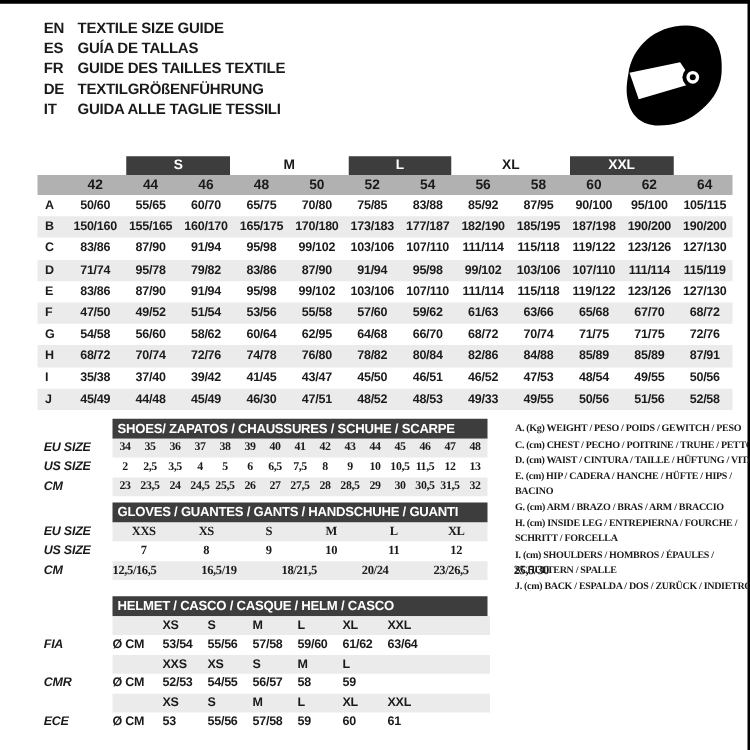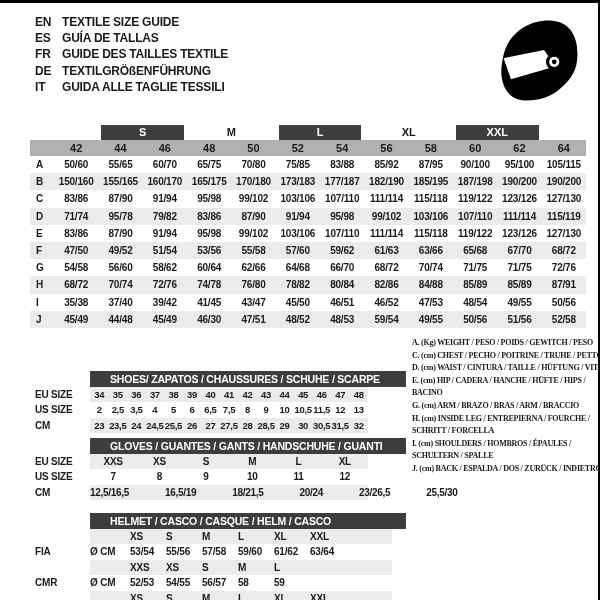--- a/index.html
+++ b/index.html
@@ -23,24 +23,24 @@
   .gcell{text-align:center;font-weight:bold;font-size:11px;height:15px;line-height:15px;}
   .gcell.dark{background:#3d3d3d;color:#fff;margin:0 3px;}
   .numrow{height:16px;background:#b1b1b1;font-weight:bold;font-size:11px;}
   .datarow{height:17.2px;font-weight:bold;font-size:10px;letter-spacing:-0.2px;}
   .datarow.shaded{background:#ebebeb;}
   .lcell{padding-left:6px;text-align:left;}
   .vcell{text-align:center;white-space:nowrap;}
 
   
   .section{position:absolute;left:30px;width:560px;}
-  .sec-title{margin-left:60px;width:296px;height:15.5px;background:#3d3d3d;color:#fff;font-weight:bold;font-size:10.5px;letter-spacing:-0.2px;display:flex;align-items:center;padding-left:20px;white-space:nowrap;margin-top:36px;}
+  .sec-title{margin-left:60px;width:296px;height:15.5px;background:#3d3d3d;color:#fff;font-weight:bold;font-size:10.5px;letter-spacing:-0.2px;display:flex;align-items:center;padding-left:4px;white-space:nowrap;}
   .srow{display:flex;height:15.5px;align-items:stretch;font-weight:bold;}
-  .slabel{width:60px;flex:none;font-size:10px;display:flex;align-items:center;padding-left:5px;box-sizing:border-box;letter-spacing:-0.2px;}
-  .strip{width:278px;flex:none;display:grid;align-items:center;}
+  .slabel{width:60px;flex:none;font-size:10px;display:flex;align-items:center;padding-left:5px;box-sizing:border-box;letter-spacing:-0.2px;font-style:italic;}
+  .strip{width:300px;flex:none;display:grid;align-items:center;font-family:Liberation Serif, serif;}
   .strip.gray{background:#ebebeb;}
   .scell{text-align:center;font-size:9.5px;letter-spacing:-0.3px;white-space:nowrap;}
   .gloves .scell{font-size:10px;}
 
   
   .hstrip{width:302px;flex:none;display:grid;grid-template-columns:40px repeat(6,36px) 1fr;align-items:center;}
   .hstrip.gray{background:#ebebeb;}
   .hcell{text-align:left;font-size:10px;letter-spacing:-0.2px;white-space:nowrap;}
 
   
@@ -201,21 +201,21 @@
         <div class="vcell">65/68</div>
         <div class="vcell">67/70</div>
         <div class="vcell">68/72</div>
       </div>
       <div class="mrow datarow">
         <div class="lcell">G</div>
         <div class="vcell">54/58</div>
         <div class="vcell">56/60</div>
         <div class="vcell">58/62</div>
         <div class="vcell">60/64</div>
-        <div class="vcell">62/66</div>
+        <div class="vcell">62/95</div>
         <div class="vcell">64/68</div>
         <div class="vcell">66/70</div>
         <div class="vcell">68/72</div>
         <div class="vcell">70/74</div>
         <div class="vcell">71/75</div>
         <div class="vcell">71/75</div>
         <div class="vcell">72/76</div>
       </div>
       <div class="mrow datarow shaded">
         <div class="lcell">H</div>
@@ -249,21 +249,21 @@
       </div>
       <div class="mrow datarow shaded">
         <div class="lcell">J</div>
         <div class="vcell">45/49</div>
         <div class="vcell">44/48</div>
         <div class="vcell">45/49</div>
         <div class="vcell">46/30</div>
         <div class="vcell">47/51</div>
         <div class="vcell">48/52</div>
         <div class="vcell">48/53</div>
-        <div class="vcell">59/54</div>
+        <div class="vcell">49/33</div>
         <div class="vcell">49/55</div>
         <div class="vcell">50/56</div>
         <div class="vcell">51/56</div>
         <div class="vcell">52/58</div>
       </div>
     </div>
 
   <div class="section" style="top:335px">
       <div class="sec-title">SHOES/ ZAPATOS / CHAUSSURES / SCHUHE / SCARPE</div>
       <div class="srow">

